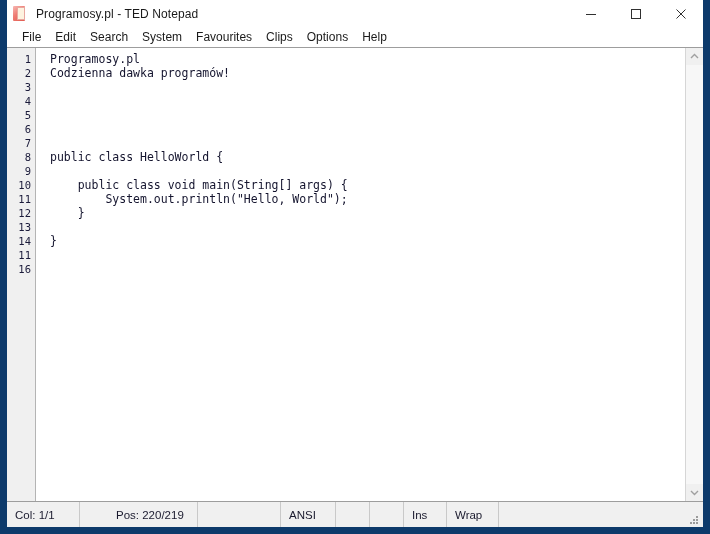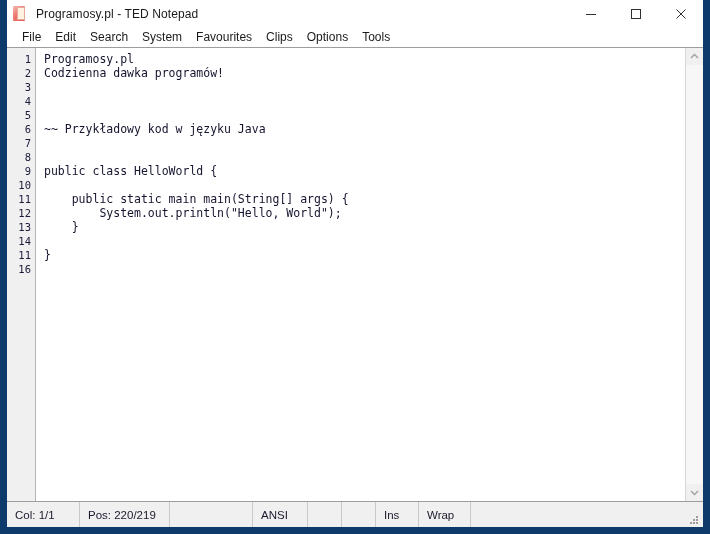--- a/index.html
+++ b/index.html
@@ -142,20 +142,21 @@
     min-width: 0;
   }
   #text-area .tl {
     font-family: "DejaVu Sans Mono", monospace;
     font-size: 11.5px;
     line-height: 14px;
     height: 14px;
     color: #14142e;
     white-space: pre;
     letter-spacing: 0px;
+    margin-left: 6px;
   }
 
   
   #vscroll {
     width: 17px;
     min-width: 17px;
     background: #f0f0f0;
     border-left: 1px solid #d6d6d6;
     display: flex;
     flex-direction: column;
@@ -240,21 +241,21 @@
   </div>
 
   <div id="menubar">
       <div class="menu-item">File</div>
       <div class="menu-item">Edit</div>
       <div class="menu-item">Search</div>
       <div class="menu-item">System</div>
       <div class="menu-item">Favourites</div>
       <div class="menu-item">Clips</div>
       <div class="menu-item">Options</div>
-      <div class="menu-item">Tools</div>
+      <div class="menu-item">Help</div>
     </div>
 
   <div id="editor-wrap">
     <div id="gutter">
         <div class="ln">1</div>
         <div class="ln">2</div>
         <div class="ln">3</div>
         <div class="ln">4</div>
         <div class="ln">5</div>
         <div class="ln">6</div>
@@ -268,26 +269,25 @@
         <div class="ln">14</div>
         <div class="ln">11</div>
         <div class="ln">16</div>
       </div>
     <div id="text-area">
         <div class="tl">Programosy.pl</div>
         <div class="tl">Codzienna dawka programów!</div>
         <div class="tl"></div>
         <div class="tl"></div>
         <div class="tl"></div>
-        <div class="tl">~~ Przykładowy kod w języku Java</div>
         <div class="tl"></div>
         <div class="tl"></div>
         <div class="tl">public class HelloWorld {</div>
         <div class="tl"></div>
-        <div class="tl">    public static main main(String[] args) {</div>
+        <div class="tl">    public class void main(String[] args) {</div>
         <div class="tl">        System.out.println("Hello, World");</div>
         <div class="tl">    }</div>
         <div class="tl"></div>
         <div class="tl">}</div>
         <div class="tl"></div>
       </div>
 
     <div id="vscroll">
       <div class="sb-arrow">
         <svg width="9" height="7" viewBox="0 0 9 7">
@@ -298,21 +298,21 @@
       <div class="sb-arrow">
         <svg width="9" height="7" viewBox="0 0 9 7">
           <path d="M1 2 L4.5 5.5 L8 2" fill="none" stroke="#a0a0a0" stroke-width="1.4"></path>
         </svg>
       </div>
     </div>
   </div>
 
   <div id="statusbar">
       <div class="sb-cell" style="width: 73px;">Col: 1/1</div>
-      <div class="sb-cell" style="width: 90px;">Pos: 220/219</div>
+      <div class="sb-cell" style="width: 90px; margin-left: 28px;">Pos: 220/219</div>
       <div class="sb-cell" style="width: 83px;"></div>
       <div class="sb-cell" style="width: 55px;">ANSI</div>
       <div class="sb-cell" style="width: 34px;"></div>
       <div class="sb-cell" style="width: 34px;"></div>
       <div class="sb-cell" style="width: 43px;">Ins</div>
       <div class="sb-cell" style="width: 52px;">Wrap</div>
       <div class="sb-cell last"></div>
       <div id="grip">
       <svg width="12" height="12" viewBox="0 0 12 12">
         <g fill="#9b9b9b">

